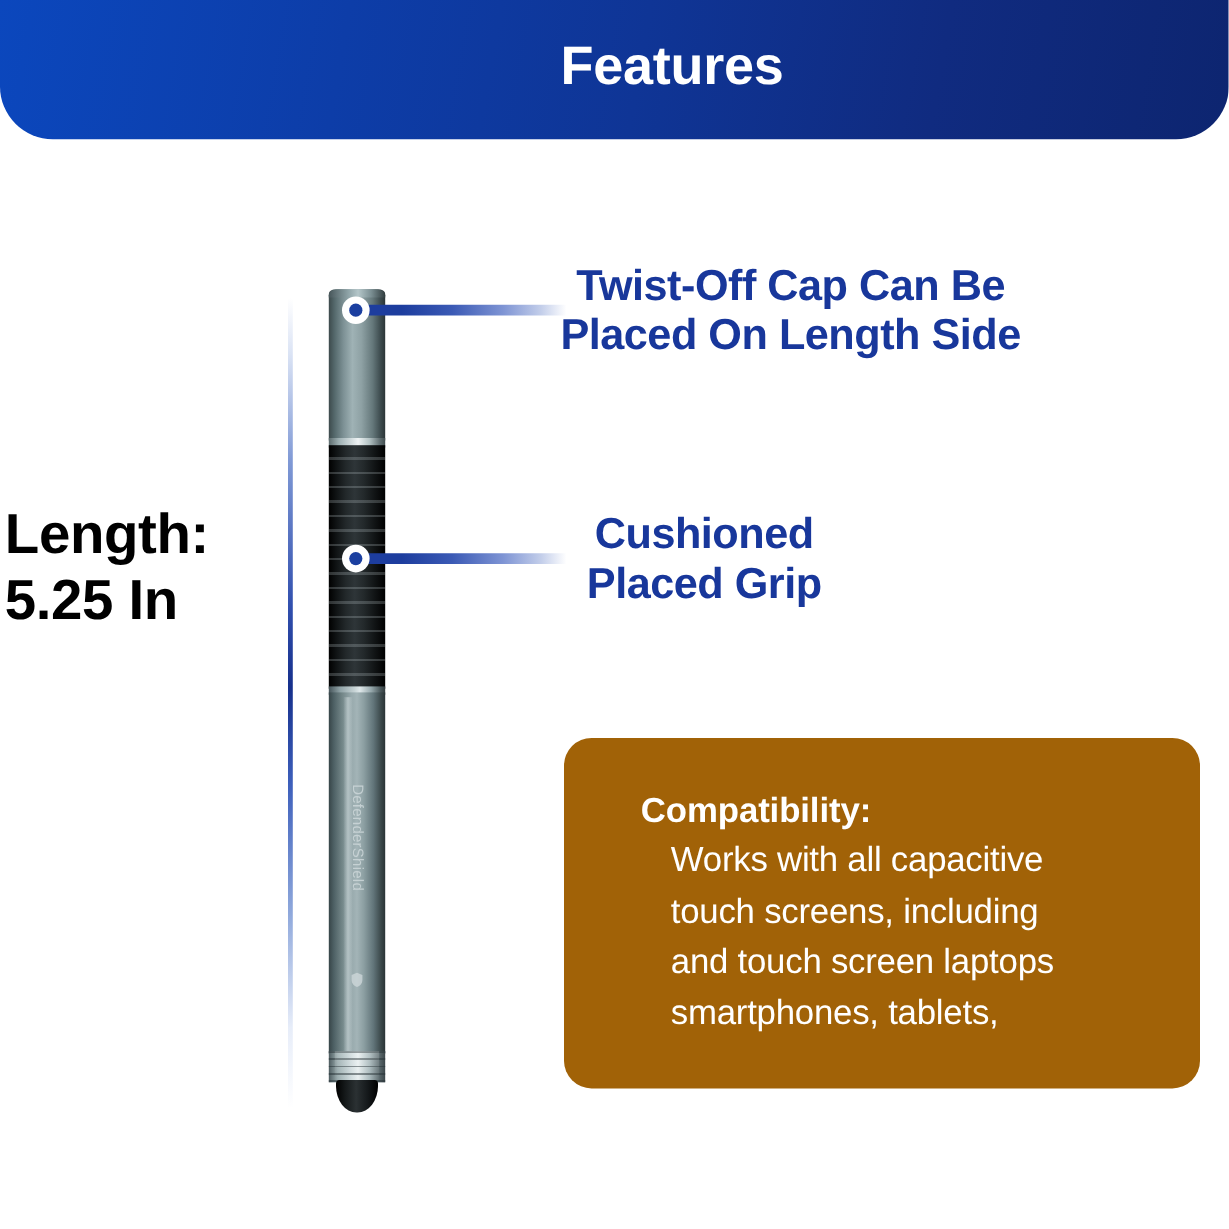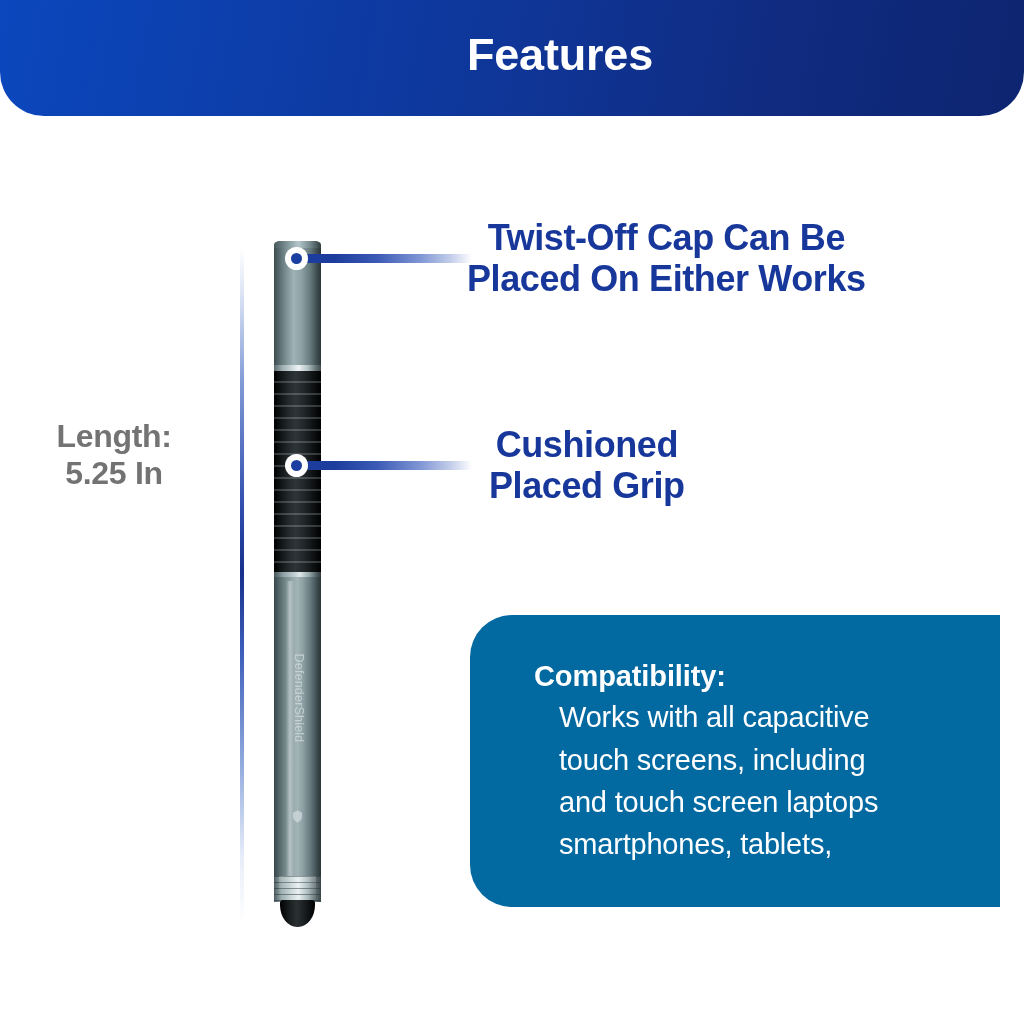--- a/index.html
+++ b/index.html
@@ -65,23 +65,23 @@
         rgba(255,255,255,0) 100%);
     border-radius: 2px;
   }
 
   
   .length-label {
     position: absolute;
     right: 800px;
     top: 418px;
     width: 220px;
-    text-align: center;
-    color: #737373;
-    font-size: 32px;
+    text-align: left;
+    color: #000000;
+    font-size: 47px;
     font-weight: bold;
     line-height: 1.16;
     letter-spacing: -0.3px;
   }
   .length-label .ln { display: block; white-space: nowrap; }
 
   
   .stylus {
     position: absolute;
     left: 274px;
@@ -250,25 +250,26 @@
   .callout-1 { left: 467px; top: 218px; }
   .callout-2 { left: 489px; top: 425px; }
 
   
   .compat-panel {
     position: absolute;
     left: 470px;
     top: 615px;
     width: 530px;
     height: 292px;
-    background: #0369a1;
+    background: #a16207;
     border-top-left-radius: 42px;
     border-bottom-left-radius: 42px;
     border-bottom-right-radius: 0px;
     border-top-right-radius: 0px;
+    border-radius: 23px;
   }
   .compat-inner {
     position: absolute;
     left: 64px;
     top: 42px;
     width: 450px;
     color: #ffffff;
   }
   .compat-heading {
     font-size: 29px;
@@ -317,21 +318,21 @@
     <div class="brand-text">DefenderShield</div>
     <svg class="brand-mark" viewBox="0 0 11 13">
       <path d="M5.5 0.6 L10 2.4 L10 6.6 C10 9.6 8 11.6 5.5 12.6 C3 11.6 1 9.6 1 6.6 L1 2.4 Z" fill="#d6dee0" opacity="0.85"></path>
     </svg>
   </div>
 
   <div class="leader-line line-1"></div>
   <div class="callout-dot dot-1"></div>
   <div class="callout-text callout-1">
     <span class="ln">Twist-Off Cap Can Be</span>
-    <span class="ln">Placed On Either Works</span>
+    <span class="ln">Placed On Length Side</span>
   </div>
 
   <div class="leader-line line-2"></div>
   <div class="callout-dot dot-2"></div>
   <div class="callout-text callout-2">
     <span class="ln">Cushioned</span>
     <span class="ln">Placed Grip</span>
   </div>
 
   <div class="compat-panel">

